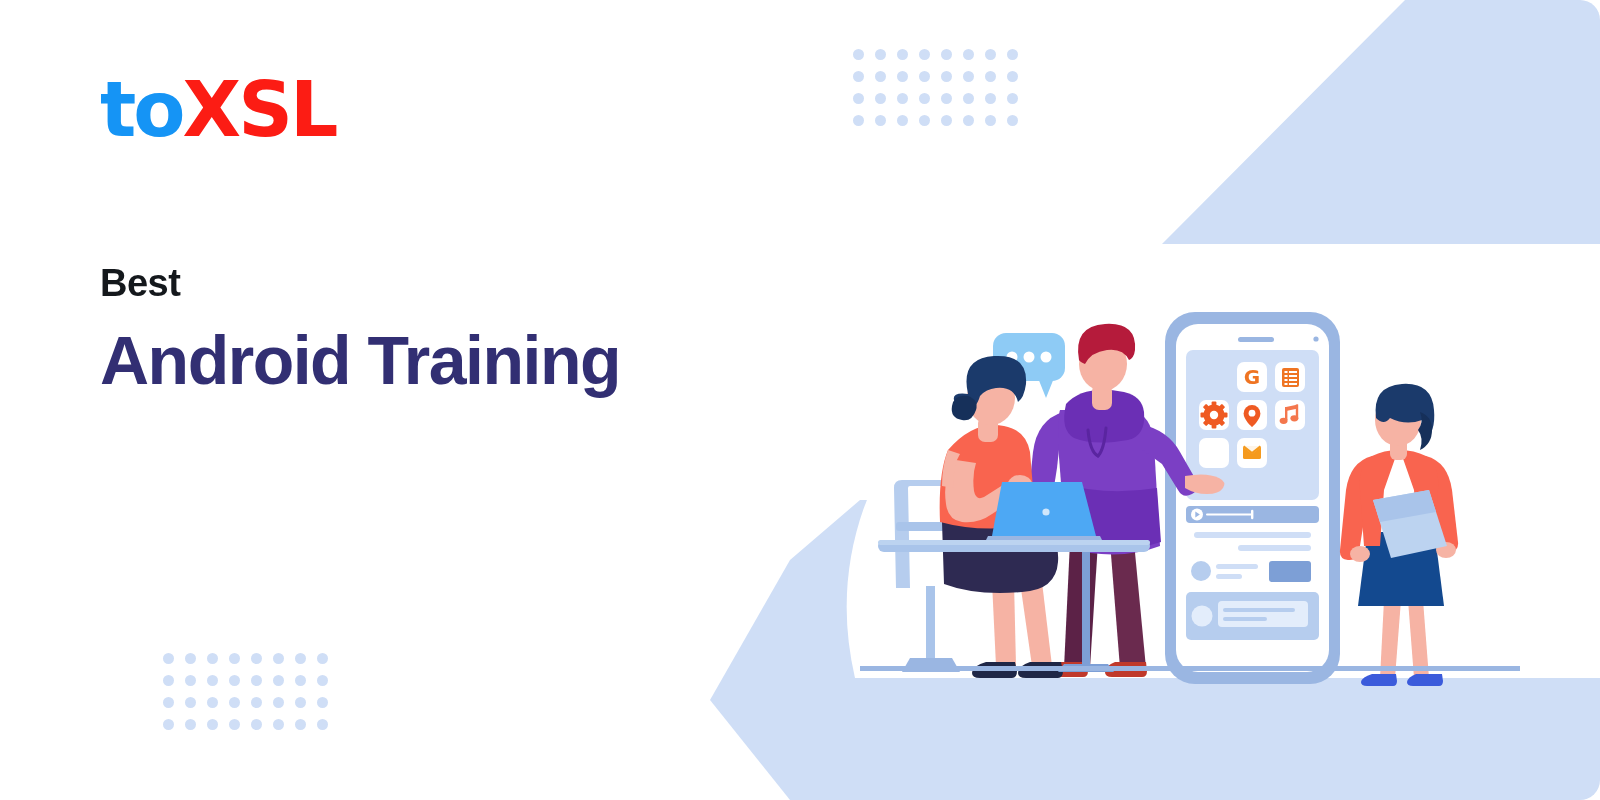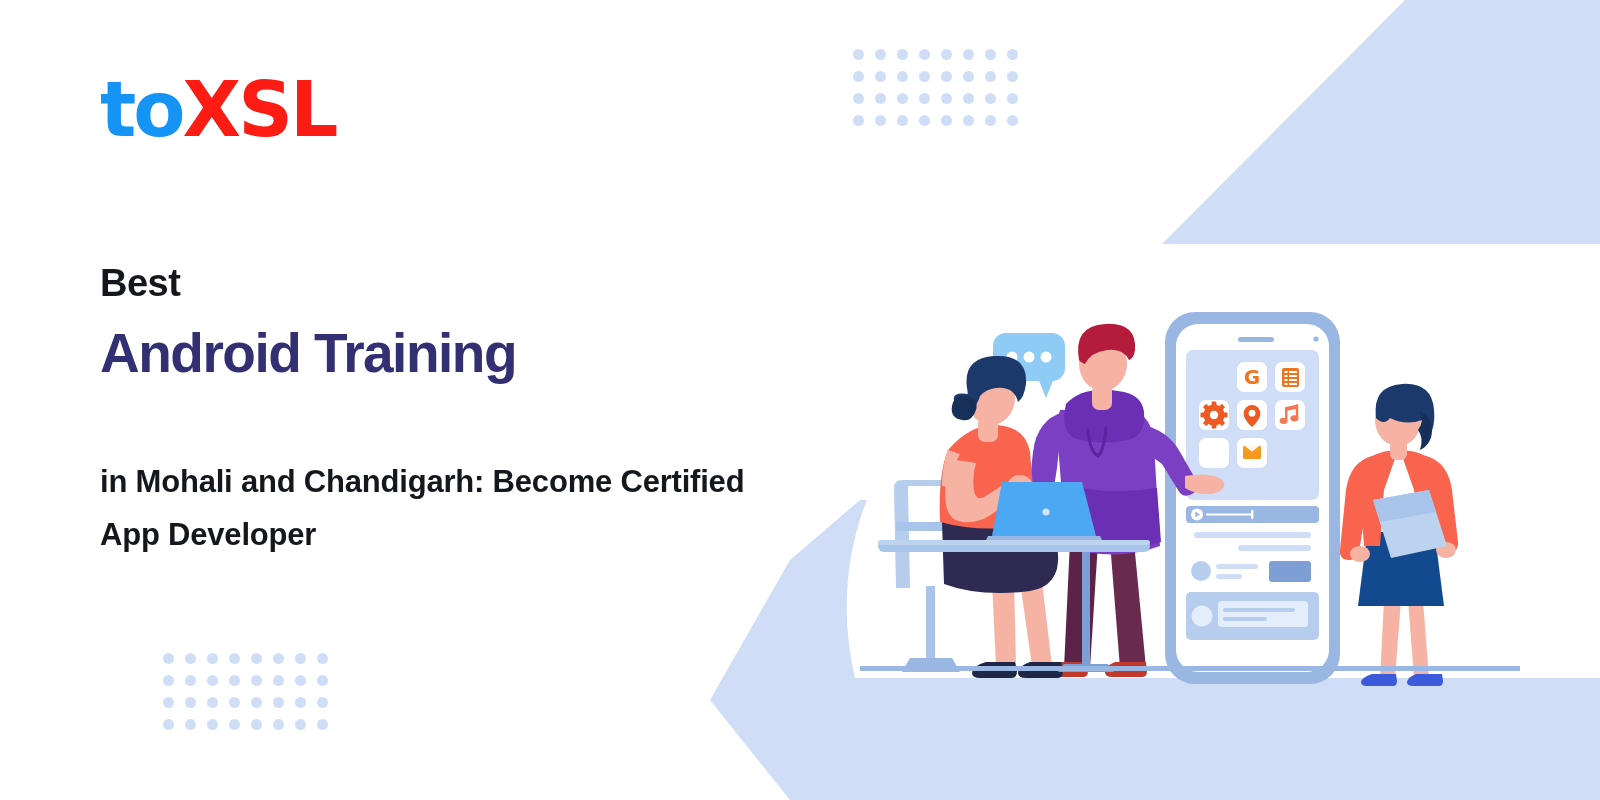--- a/index.html
+++ b/index.html
@@ -1,41 +1,41 @@
 <!DOCTYPE html>
 <html><head>
 <meta charset="utf-8">
 <style>
   html,body{margin:0;padding:0;}
   body{
     width:1600px;height:800px;overflow:hidden;background:#ffffff;
     font-family:"Liberation Sans", sans-serif;
   }
-  .stage{position:relative;width:1600px;height:800px;overflow:hidden;background:#ffffff;}
+  .stage{position:relative;width:1600px;height:800px;overflow:hidden;background:#ffffff;border-radius:20px;}
 
   
   .bg-svg{position:absolute;inset:0;width:1600px;height:800px;}
 
   
   .dotgrid{position:absolute;display:grid;gap:0;}
   .dotgrid .dot{width:22px;height:22px;display:block;}
   .dotgrid .dot i{display:block;width:11px;height:11px;border-radius:50%;background:#cfdef6;margin:5px;}
   #dots-top{left:848px;top:44px;grid-template-columns:repeat(8,22px);grid-template-rows:repeat(4,22px);}
   #dots-bottom{left:158px;top:648px;grid-template-columns:repeat(8,22px);grid-template-rows:repeat(4,22px);}
 
   
   .logo{position:absolute;left:100px;top:72px;line-height:1;
         font-family:"DejaVu Sans", sans-serif;font-weight:bold;font-size:76px;letter-spacing:-3px;}
   .logo .part-to{color:#1594f5;}
   .logo .part-xsl{color:#fc1c14;}
 
   
   .eyebrow{position:absolute;left:100px;top:262px;font-size:38px;font-weight:bold;color:#14181c;
            font-family:"Liberation Sans", sans-serif;letter-spacing:-0.5px;}
-  .headline{position:absolute;left:100px;top:325px;font-size:55px;font-weight:bold;color:#322f73;
+  .headline{position:absolute;left:100px;top:325px;font-size:68px;font-weight:bold;color:#322f73;
             font-family:"Liberation Sans", sans-serif;letter-spacing:-1.5px;line-height:1.05;white-space:nowrap;}
   .subhead{position:absolute;left:100px;top:455px;width:660px;font-size:31px;font-weight:bold;color:#14181c;
            font-family:"Liberation Sans", sans-serif;line-height:1.72;letter-spacing:-0.2px;}
 
   
   .illus{position:absolute;left:860px;top:300px;width:660px;height:400px;}
   .illus svg{display:block;}
 </style>
 </head>
 <body>
@@ -247,21 +247,20 @@
         <i></i>
       </span>
   </div>
 
   <div class="logo">
     <span class="part-to">to</span><span class="part-xsl">XSL</span>
   </div>
 
   <div class="eyebrow">Best</div>
   <div class="headline">Android Training</div>
-  <div class="subhead">in Mohali and Chandigarh: Become Certified App Developer</div>
 
   <div class="illus">
   <svg width="660" height="400" viewBox="0 0 660 400">
 
     <g>
       <rect x="133" y="33" width="72" height="48" rx="13" fill="#8ecbf5"></rect>
       <path d="M178 78 L186 98 L194 78 Z" fill="#8ecbf5"></path>
       <circle cx="152" cy="57" r="5.5" fill="#ffffff"></circle>
       <circle cx="169" cy="57" r="5.5" fill="#ffffff"></circle>
       <circle cx="186" cy="57" r="5.5" fill="#ffffff"></circle>

